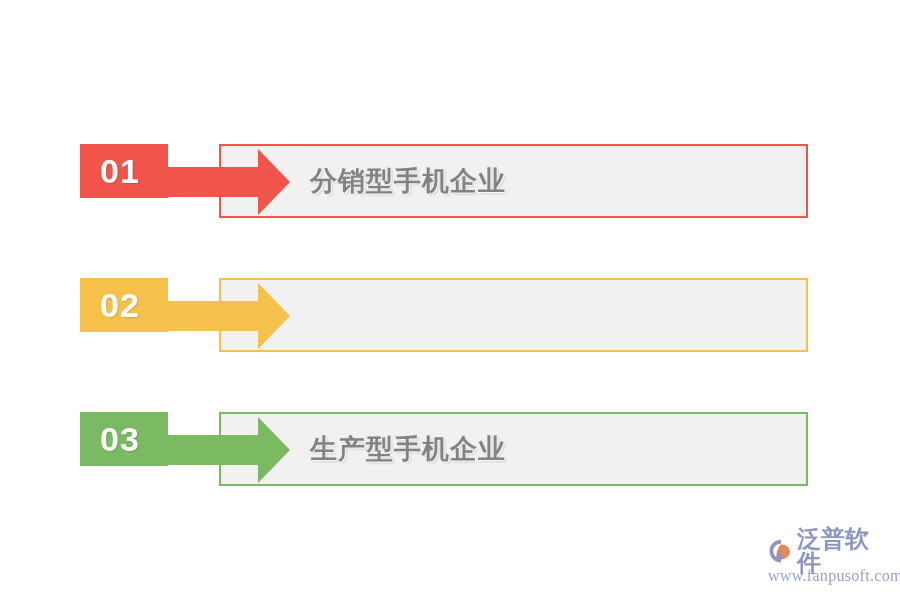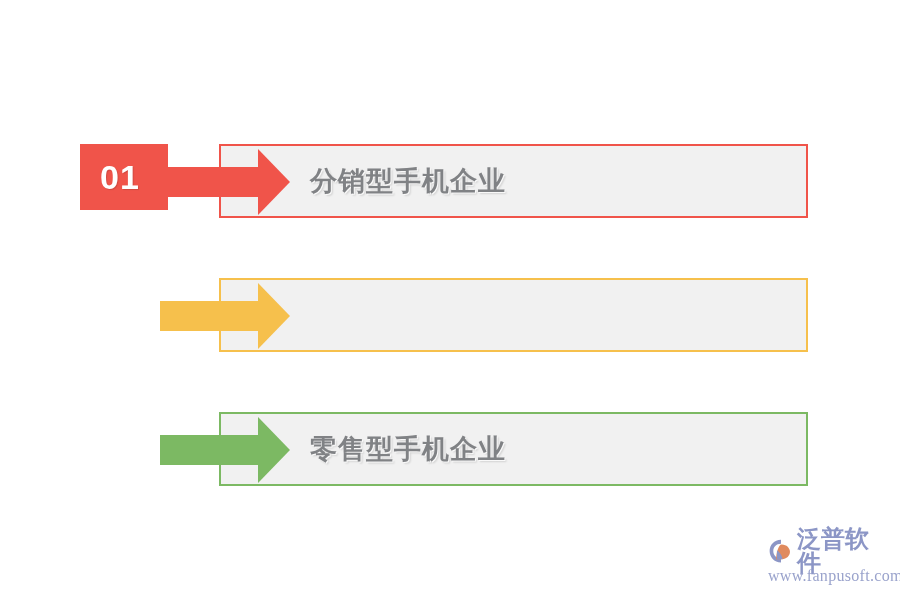--- a/index.html
+++ b/index.html
@@ -48,21 +48,21 @@
   }
   .row-2 .panel { border-color: #F6C04C; }
   .row-3 .panel { border-color: #7CB963; }
 
   
   .num-block {
     position: absolute;
     left: 80px;
     top: 0px;
     width: 88px;
-    height: 66px;
+    height: 54px;
     background: #F0544A;
   }
   .row-2 .num-block { background: #F6C04C; }
   .row-3 .num-block { background: #7CB963; }
 
   .num-label {
     position: absolute;
     left: 20px;
     top: 50%;
     transform: translateY(-50%);
@@ -170,33 +170,39 @@
     </div>
     <div class="arrow">
       <div class="arrow-shaft"></div>
       <div class="arrow-head"></div>
     </div>
     <div class="row-title">分销型手机企业</div>
   </div>
 
   <div class="row row-2">
     <div class="panel"></div>
+    <div class="num-block">
+      <span class="num-label">02</span>
+    </div>
     <div class="arrow">
       <div class="arrow-shaft"></div>
       <div class="arrow-head"></div>
     </div>
   </div>
 
   <div class="row row-3">
     <div class="panel"></div>
+    <div class="num-block">
+      <span class="num-label">03</span>
+    </div>
     <div class="arrow">
       <div class="arrow-shaft"></div>
       <div class="arrow-head"></div>
     </div>
-    <div class="row-title">零售型手机企业</div>
+    <div class="row-title">生产型手机企业</div>
   </div>
 
   <div id="brand">
     <div class="brand-row">
       <svg class="brand-mark" viewBox="0 0 64 64">
         <path d="M32 4 C15 4 4 17 4 32 C4 47 15 60 32 60 L32 50 C20 50 13 42 13 32 C13 22 20 14 32 14 Z" fill="#8C96C6"></path>
         <path d="M34 16 C46 16 54 25 54 34 C54 44 46 52 34 52 L20 52 C20 36 26 16 34 16 Z" fill="#E08A5E"></path>
         <path d="M22 52 L22 30 C28 34 34 42 36 52 Z" fill="#8C96C6"></path>
       </svg>
       <span class="brand-name">泛普软件</span>

